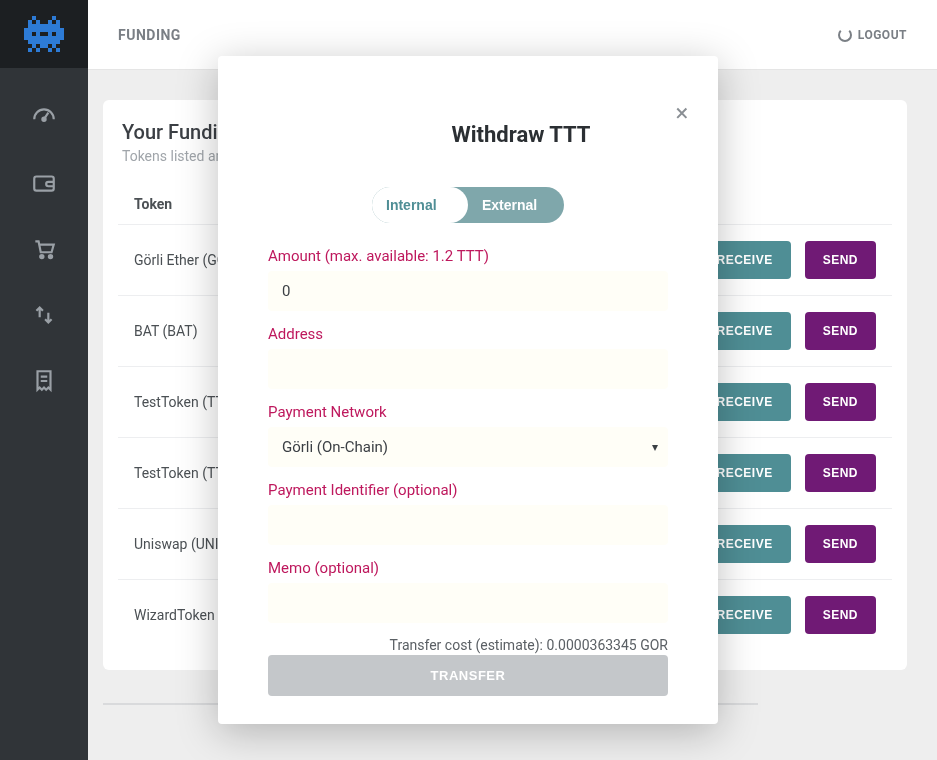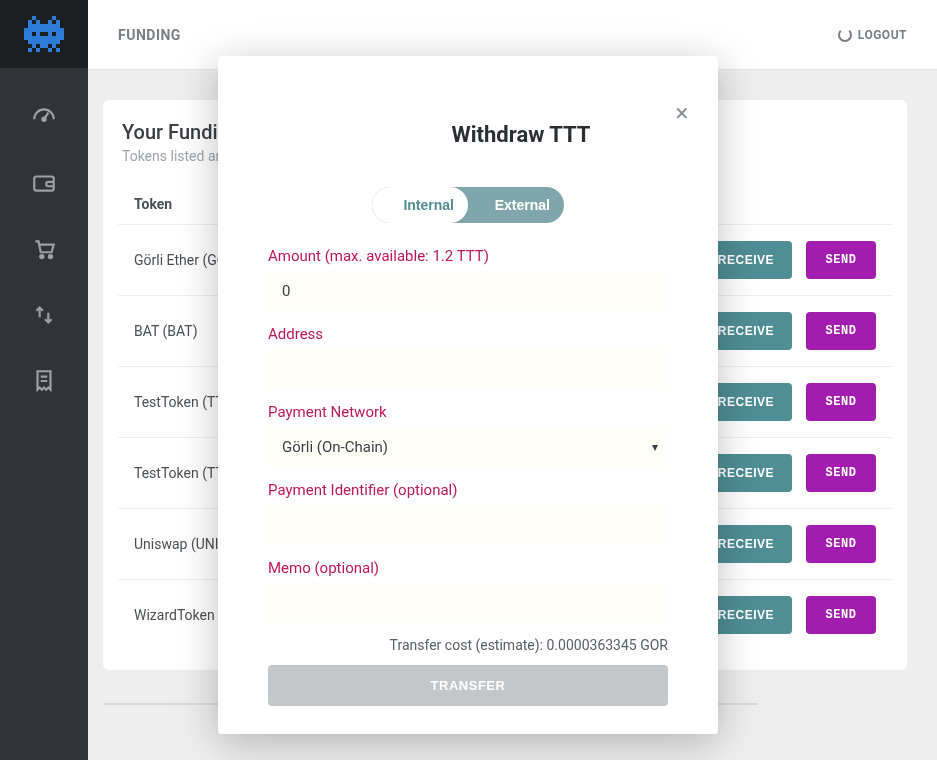--- a/index.html
+++ b/index.html
@@ -150,23 +150,22 @@
       font-weight: 700;
       letter-spacing: 0.5px;
       cursor: pointer;
       min-width: 70px;
     }
     .btn-receive {
       background: #4f8e95;
       color: #ffffff;
     }
     .btn-send {
-      background: #a21caf;
+      background: #701a75;
       color: #ffffff;
-      font-family: Liberation Mono, monospace;
     }
     
     .modal {
       position: absolute;
       left: 218px;
       top: 56px;
       width: 500px;
       background: #ffffff;
       border-radius: 4px;
       box-shadow: 0 8px 40px rgba(0,0,0,0.25);
@@ -193,21 +192,21 @@
       width: 24px;
       text-align: center;
       line-height: 1;
     }
     .modal-body {
       padding: 30px 50px 28px 50px;
     }
     .seg-btn {
       flex: 1;
       padding: 10px 14px;
-      text-align: right;
+      text-align: left;
       font-size: 14px;
       font-weight: 700;
       cursor: pointer;
       border: none;
     }
     .seg-active {
       background: #ffffff;
       color: #4f8e95;
       border-radius: 22px;
       box-shadow: 0 0 0 2px #4f8e95 inset;
@@ -271,21 +270,21 @@
       top: 50%;
       transform: translateY(-50%);
       pointer-events: none;
       color: #3b3f44;
       font-size: 12px;
     }
     .transfer-cost {
       font-size: 14px;
       color: #5b6065;
       text-align: right;
-      margin: 12px 0 12px 0;
+      margin: 12px 0 2px 0;
     }
     .btn-transfer {
       width: 100%;
       background: #c4c7ca;
       color: #ffffff;
       border: none;
       border-radius: 4px;
       padding: 13px;
       font-size: 13px;
       font-weight: 700;

